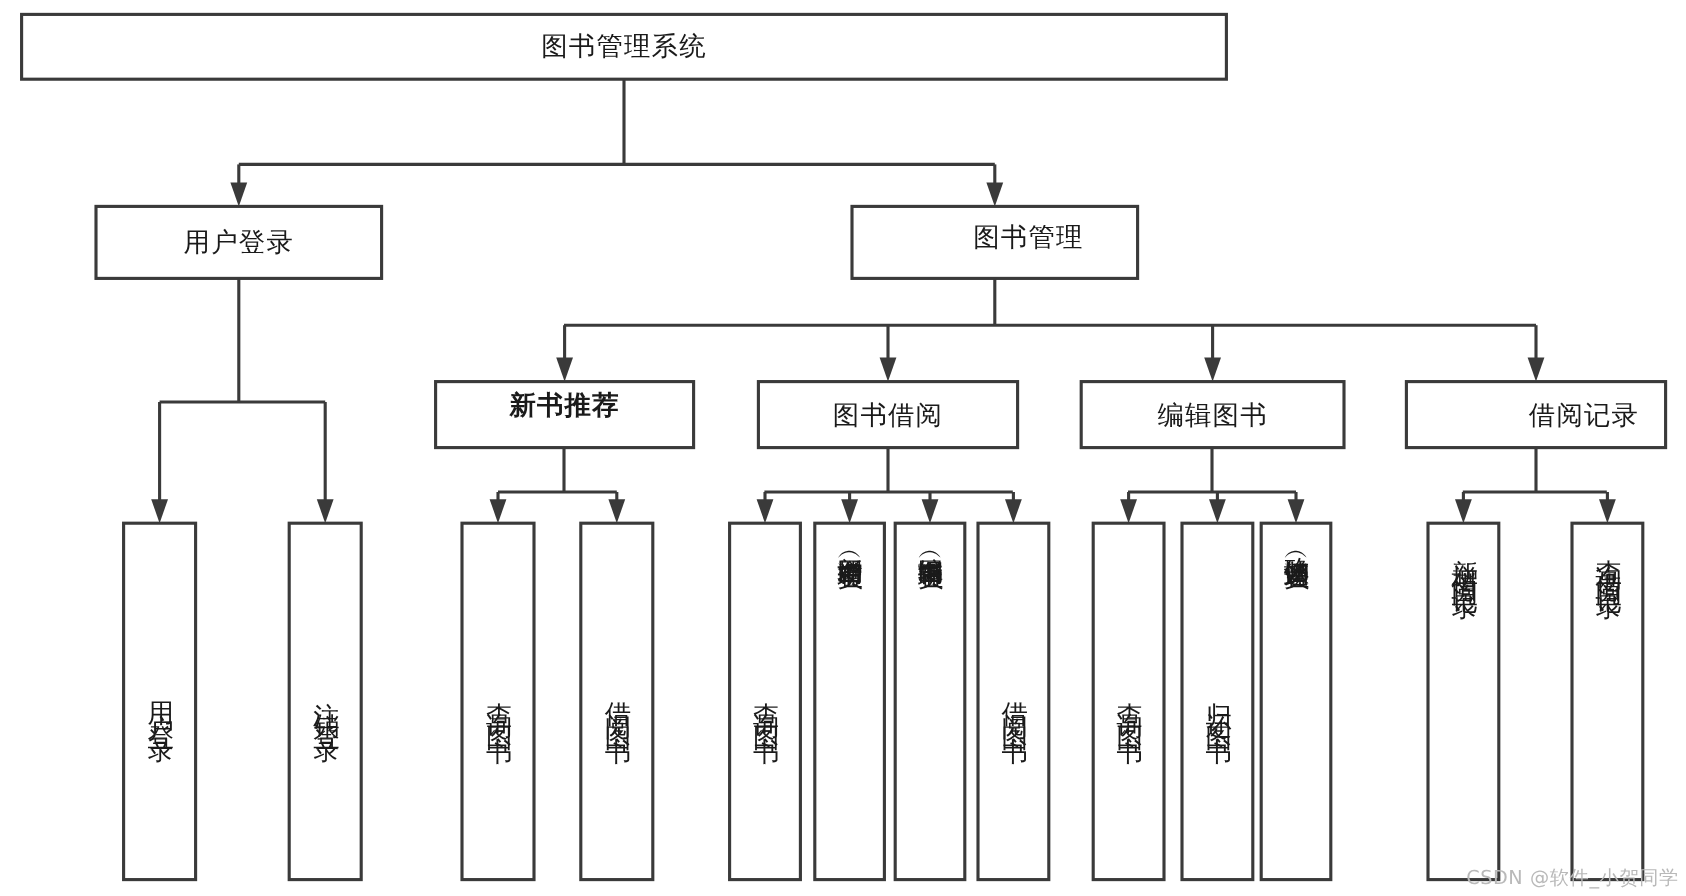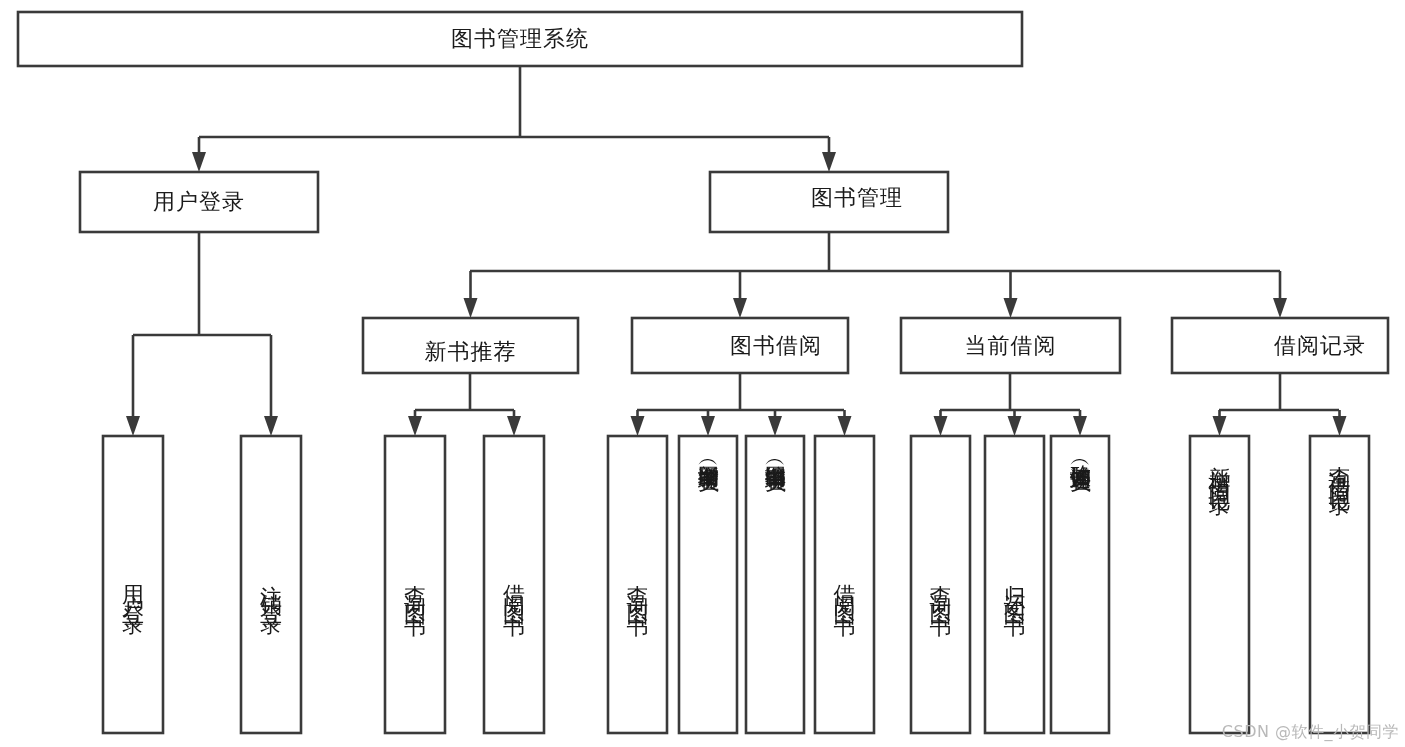--- a/index.html
+++ b/index.html
@@ -165,28 +165,28 @@
   <div id="label-layer">
       <div class="hlabel-wrap" style="left: 18px; top: 12px; width: 1004px; height: 54px;">
         <div class="hlabel-text">图书管理系统</div>
       </div>
       <div class="hlabel-wrap" style="left: 80px; top: 172px; width: 238px; height: 60px;">
         <div class="hlabel-text">用户登录</div>
       </div>
       <div class="hlabel-wrap" style="left: 710px; top: 172px; width: 238px; height: 52px; margin-left: 28px;">
         <div class="hlabel-text">图书管理</div>
       </div>
-      <div class="hlabel-wrap" style="left: 363px; top: 324px; width: 215px; height: 55px;">
+      <div class="hlabel-wrap" style="left: 363px; top: 310px; width: 215px; height: 55px; font-weight: bold;">
         <div class="hlabel-text">新书推荐</div>
       </div>
-      <div class="hlabel-wrap" style="left: 632px; top: 318px; width: 216px; height: 55px; margin-left: 36px;">
+      <div class="hlabel-wrap" style="left: 632px; top: 318px; width: 216px; height: 55px;">
         <div class="hlabel-text">图书借阅</div>
       </div>
       <div class="hlabel-wrap" style="left: 901px; top: 318px; width: 219px; height: 55px;">
-        <div class="hlabel-text">当前借阅</div>
+        <div class="hlabel-text">编辑图书</div>
       </div>
       <div class="hlabel-wrap" style="left: 1172px; top: 318px; width: 216px; height: 55px; padding-left: 40px;">
         <div class="hlabel-text">借阅记录</div>
       </div>
       <div class="vlabel-wrap" style="left: 103px; top: 448px; width: 60px; height: 277px; align-items: center;">
         <div class="vlabel-text" style="font-size: 22px; letter-spacing: 10px;">用户登录</div>
       </div>
       <div class="vlabel-wrap" style="left: 241px; top: 448px; width: 60px; height: 277px; align-items: center;">
         <div class="vlabel-text" style="font-size: 22px; letter-spacing: 10px;">注销登录</div>
       </div>

